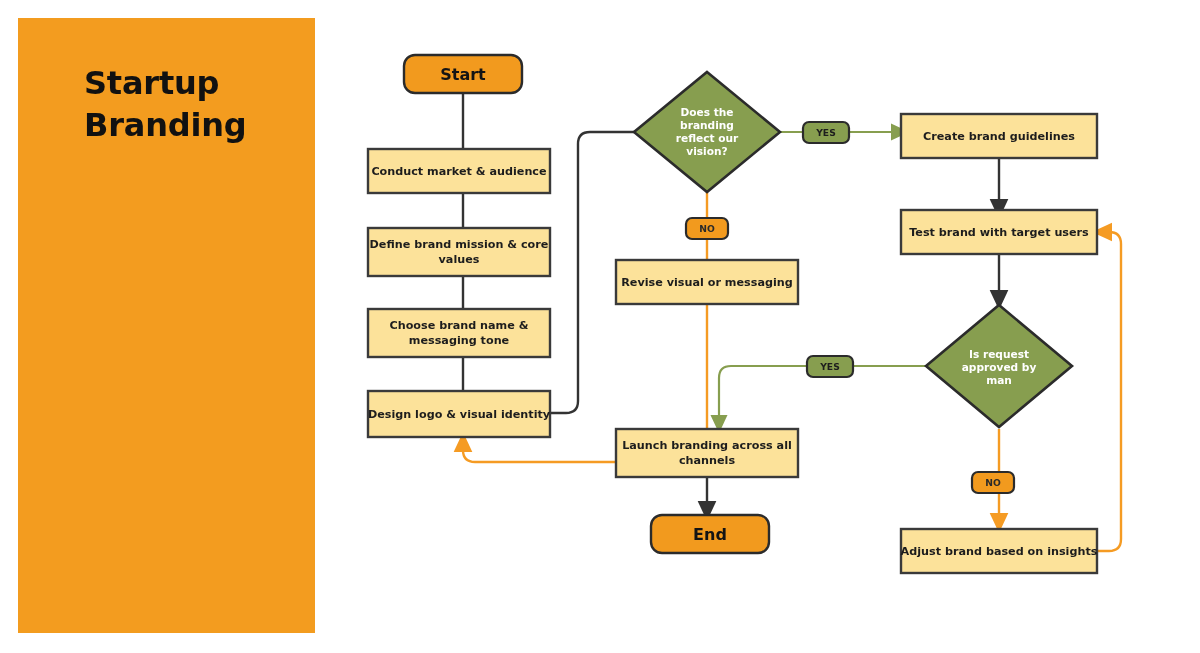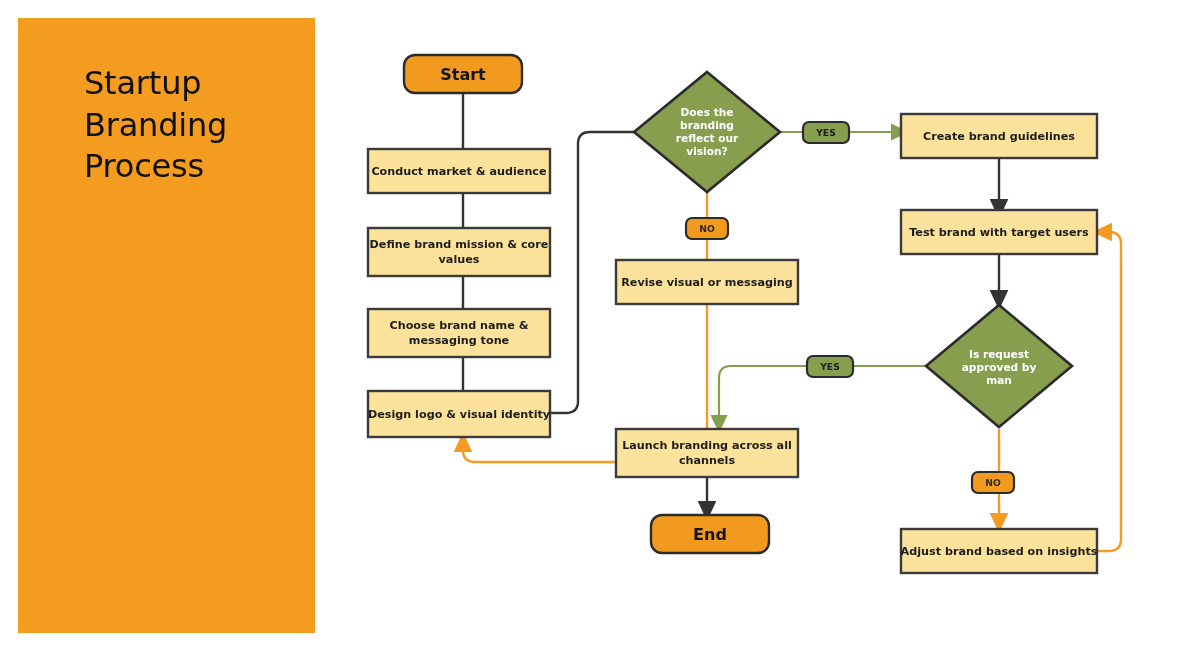--- a/index.html
+++ b/index.html
@@ -15,21 +15,21 @@
   
   .title-panel{
     position:absolute;
     left:18px;top:18px;width:297px;height:615px;
     background:#F39C1F;
   }
   .title-text{
     position:absolute;
     left:66px;top:45px;width:220px;
     font-size:32px;
-    font-weight:400;
+    font-weight:700;
     line-height:1.30;
     color:#111111;
     letter-spacing:-0.2px;
   }
 
   
   svg#flow{position:absolute;left:0;top:0;width:1200px;height:653px;}
   .nd-box{fill:#FCE29A;stroke:#3a3a3a;stroke-width:2.4;}
   .nd-term{fill:#F29A1E;stroke:#2b2b2b;stroke-width:2.4;}
   .nd-dia{fill:#879E4F;stroke:#2b2b2b;stroke-width:2.6;}
@@ -53,21 +53,20 @@
 </style>
 </head>
 <body>
 
 <div id="stage">
 
   <div class="title-panel">
     <div class="title-text">
       <div>Startup</div>
       <div>Branding</div>
-      <div>Process</div>
     </div>
   </div>
 
   <svg id="flow" viewBox="0 0 1200 653">
     <defs>
       <marker id="ahDark" markerWidth="9" markerHeight="9" refX="4.6" refY="4.5" orient="auto">
         <path d="M0,0.6 L8.4,4.5 L0,8.4 z" fill="#333333"></path>
       </marker>
       <marker id="ahOrange" markerWidth="9" markerHeight="9" refX="4.6" refY="4.5" orient="auto">
         <path d="M0,0.6 L8.4,4.5 L0,8.4 z" fill="#F59B23"></path>

